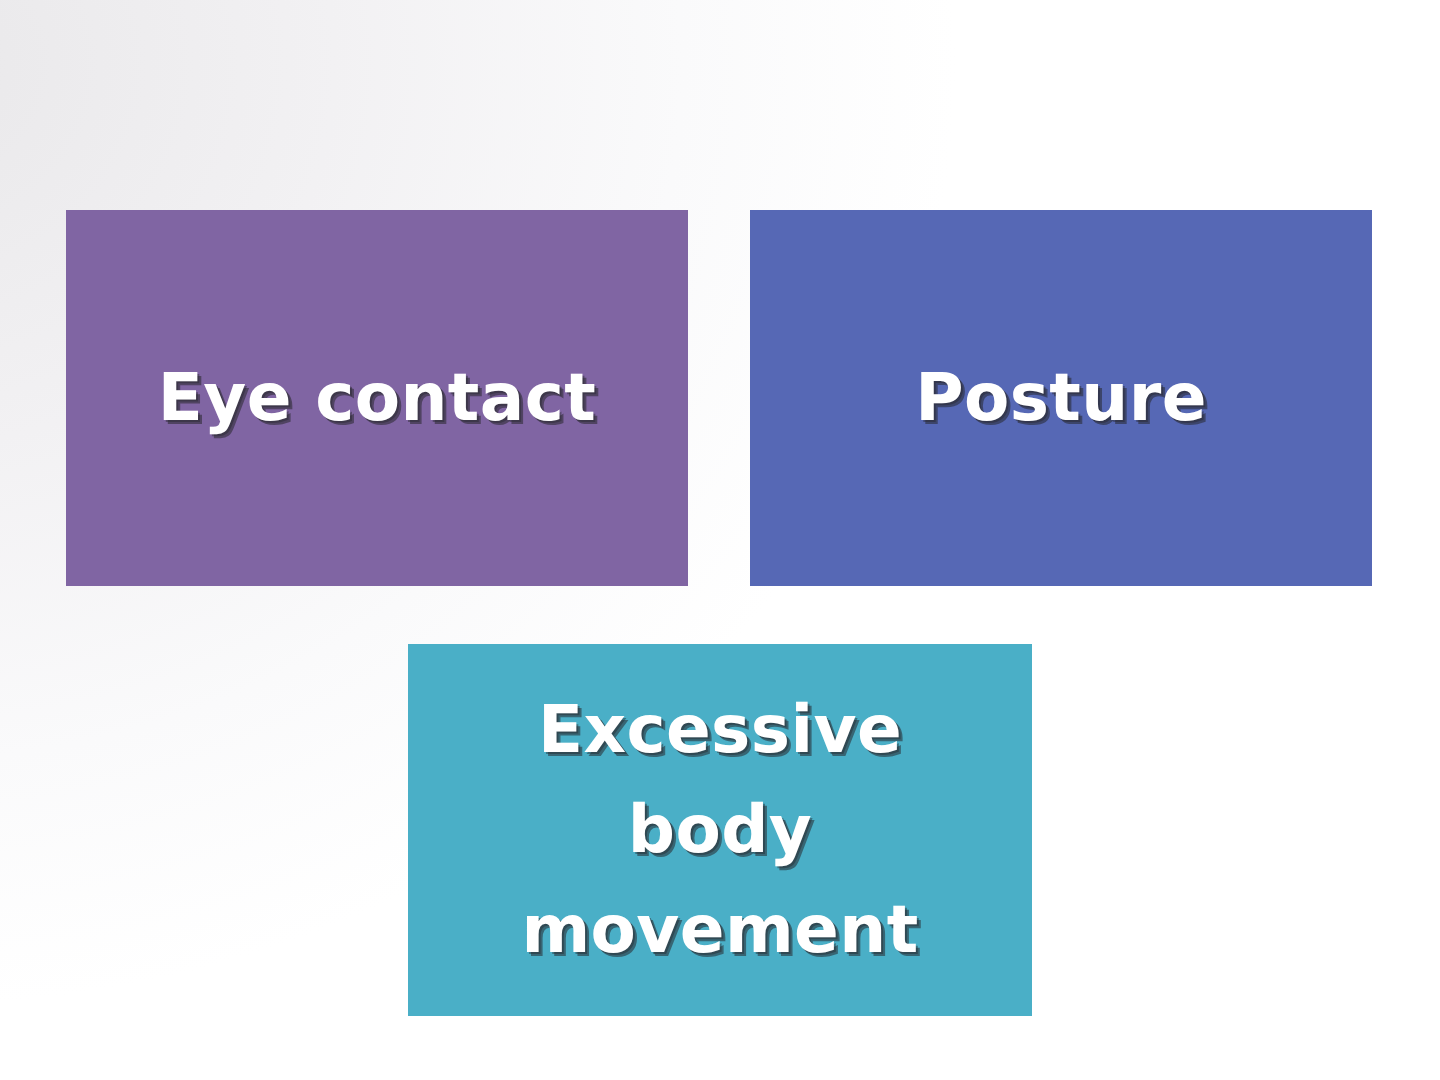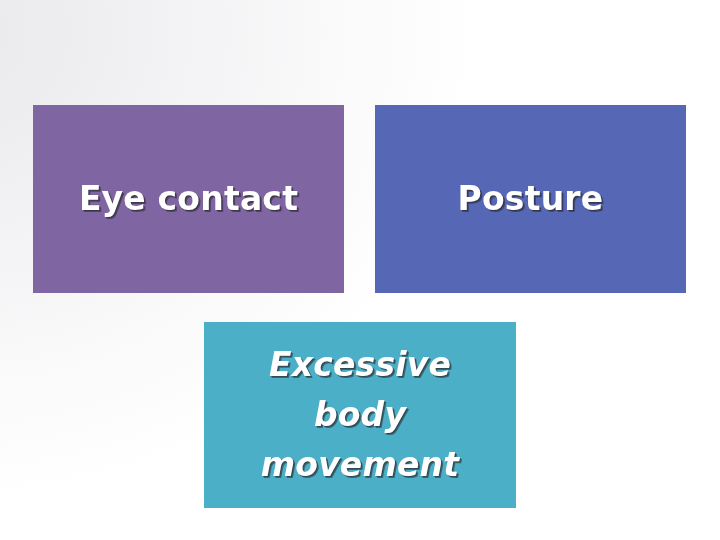--- a/index.html
+++ b/index.html
@@ -90,21 +90,20 @@
   #box-excessive-movement {
     left: 204px;
     top: 322px;
     width: 312px;
     height: 186px;
     background-color: #4aafc7;
   }
   #box-excessive-movement .box-label {
     font-size: 33px;
     line-height: 50px;
-    font-style: italic;
   }
 </style>
 </head>
 <body>
 
 <div id="slide">
 
 
   <div class="box" id="box-posture">
     <span class="box-label">Posture</span>

